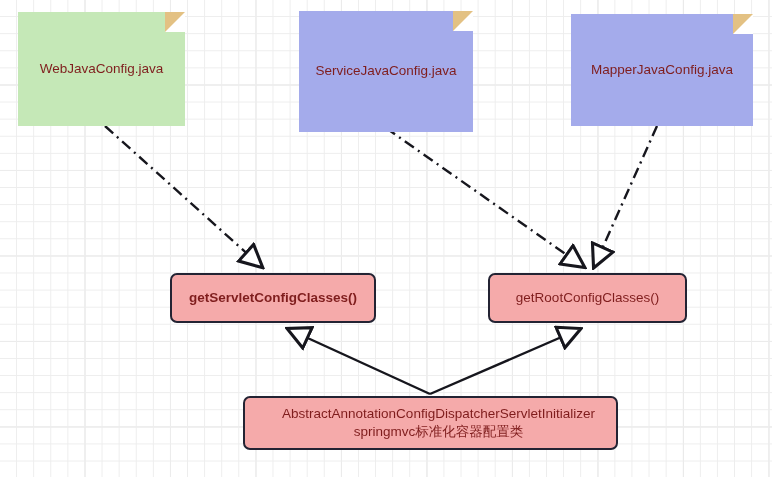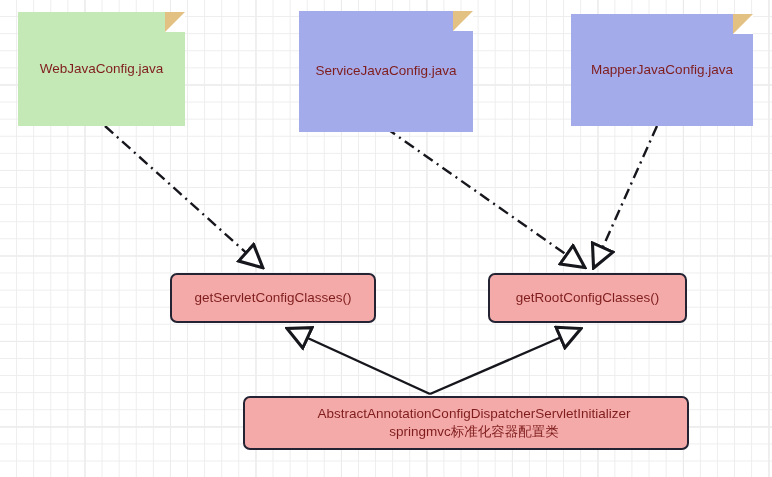--- a/index.html
+++ b/index.html
@@ -118,26 +118,26 @@
   <div class="node note" style="left:299px; top:11px; width:174px; height:121px; background:#a4abeb;">
     <span class="note-fold"></span>
     <span class="note-label">ServiceJavaConfig.java</span>
   </div>
 
   <div class="node note" style="left:571px; top:14px; width:182px; height:112px; background:#a4abeb;">
     <span class="note-fold"></span>
     <span class="note-label">MapperJavaConfig.java</span>
   </div>
 
-  <div class="node proc" style="left:170px; top:273px; width:206px; height:50px;">
+  <div class="node proc" style="left:170px; top:273px; width:206px; height:50px;font-weight:bold;">
     <span class="proc-label">getServletConfigClasses()</span>
   </div>
 
   <div class="node proc" style="left:488px; top:273px; width:199px; height:50px;align-items:center;">
     <span class="proc-label">getRootConfigClasses()</span>
   </div>
 
-  <div class="node proc" style="left:243px; top:396px; width:446px; height:54px;padding-left:16px;">
+  <div class="node proc" style="left:243px; top:396px; width:375px; height:54px;padding-left:16px;">
     <span class="proc-label">AbstractAnnotationConfigDispatcherServletInitializer
 springmvc标准化容器配置类</span>
   </div>
 
 </div>
 
 </body></html>

